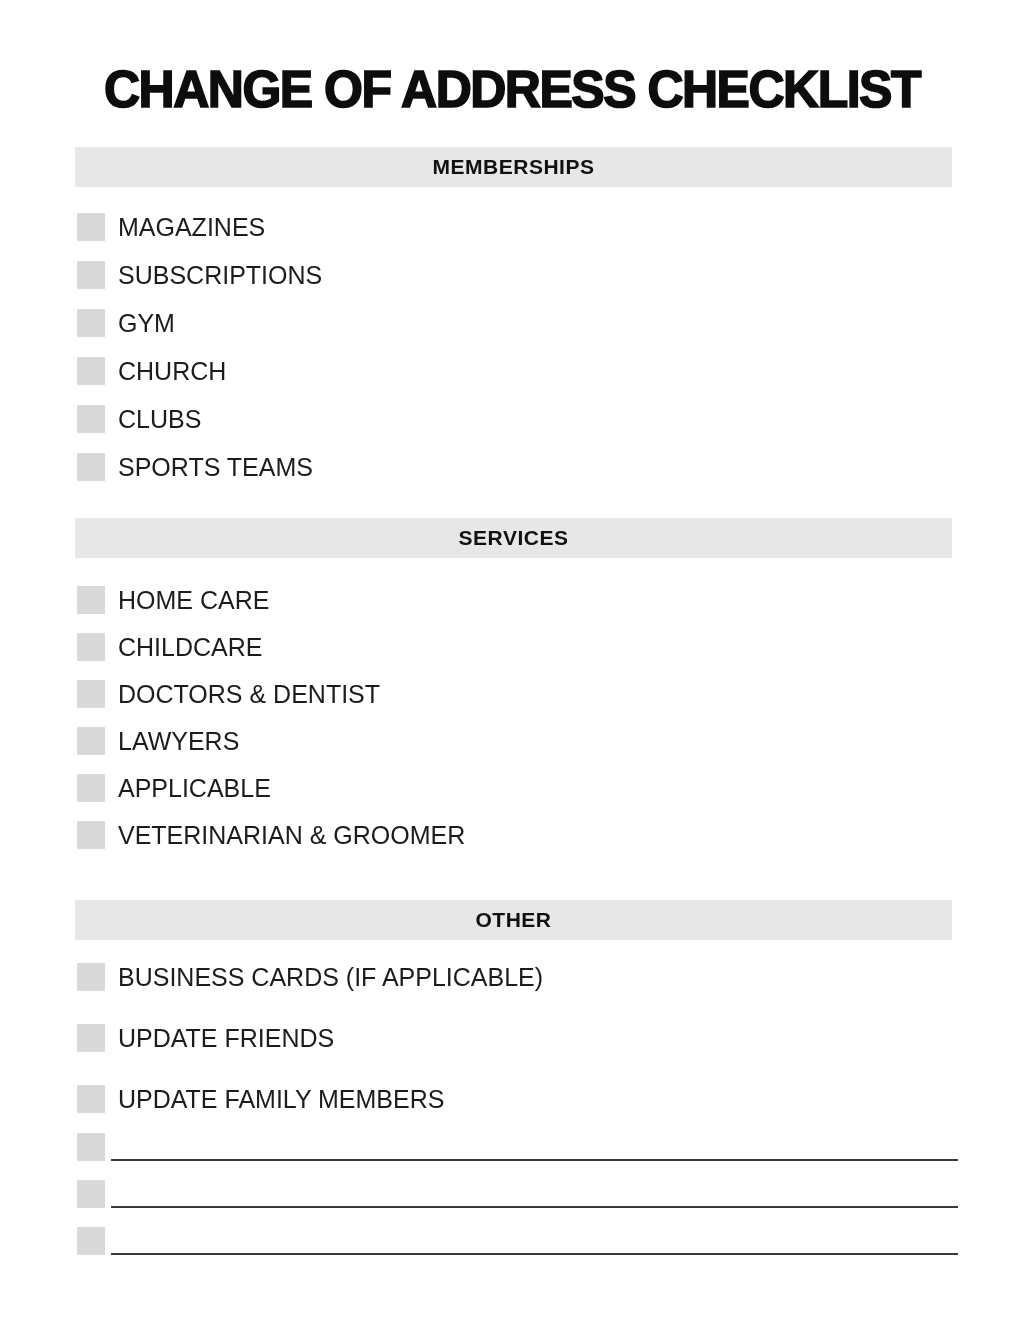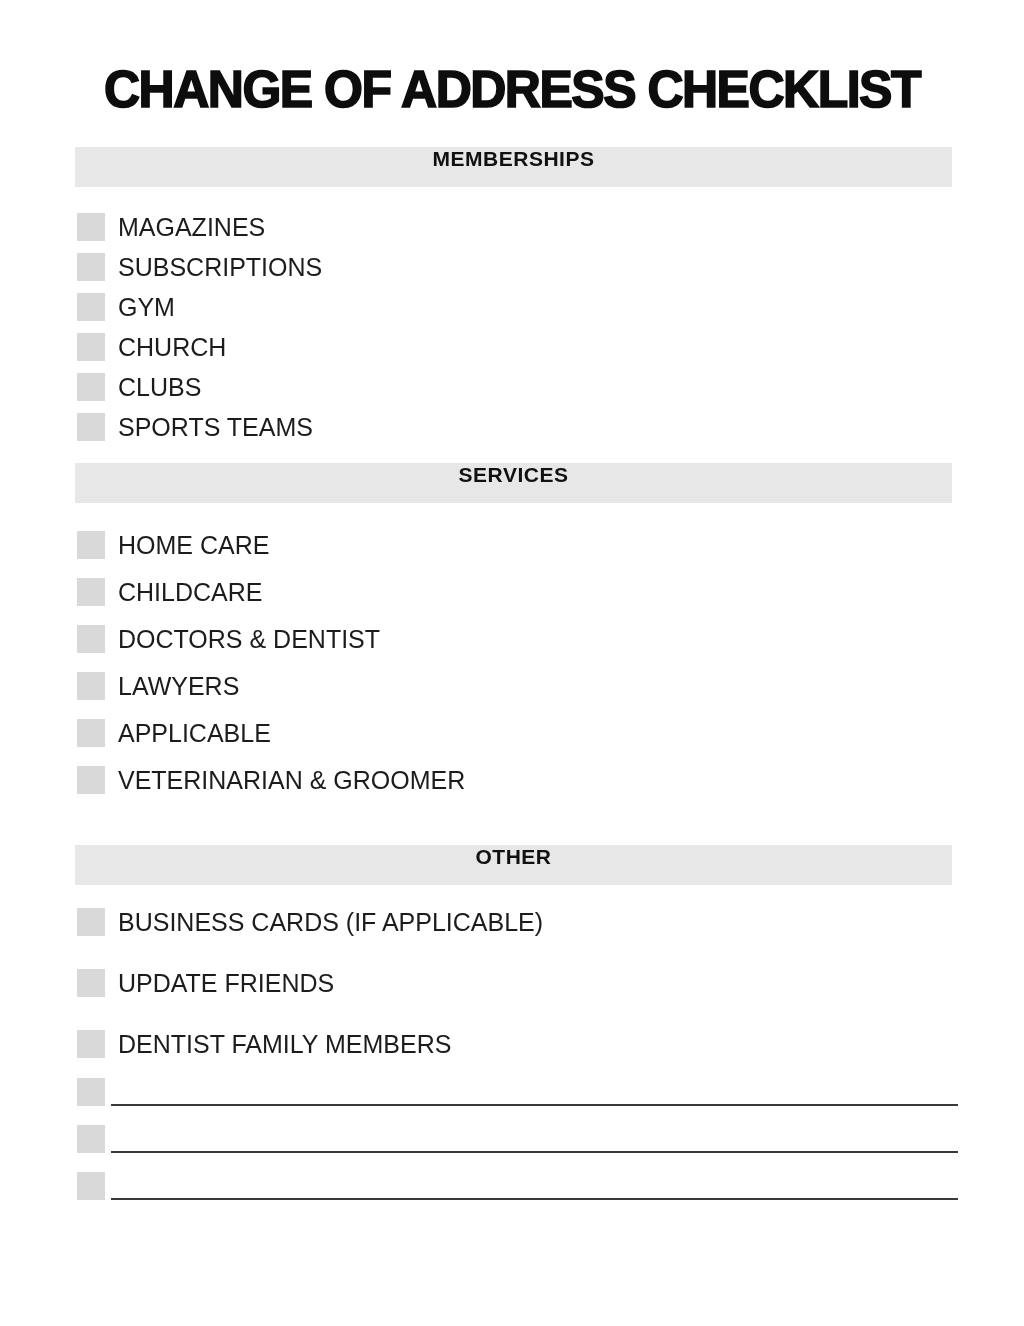--- a/index.html
+++ b/index.html
@@ -27,39 +27,39 @@
     color: #0d0d0d;
     -webkit-text-stroke: 1.6px #0d0d0d;
     transform: scaleY(1.05);
   }
   .section-bar {
     margin-left: 75px;
     width: 877px;
     height: 40px;
     background: #e7e7e7;
     display: flex;
-    align-items: flex-start;
+    align-items: center;
     justify-content: center;
   }
   .section-bar .section-label {
     font-size: 21px;
     font-weight: bold;
     letter-spacing: 0.5px;
     color: #111111;
   }
   .bar-memberships { margin-top: 30px; }
-  .bar-services   { margin-top: 22px; }
+  .bar-services   { margin-top: 37px; }
   .bar-other      { margin-top: 51px; }
   .rows {
     display: flex;
     flex-direction: column;
     margin-left: 77px;
     width: 881px;
   }
-  .rows-memberships { margin-top: 26px; gap: 12px; }
+  .rows-memberships { margin-top: 26px; gap: 20px; }
   .rows-services    { margin-top: 28px; gap: 19px; text-align: right; }
   .rows-other       { margin-top: 23px; gap: 33px; }
   .rows-blank       { margin-top: 20px; gap: 19px; }
   .row {
     display: flex;
     align-items: center;
     height: 28px;
   }
   .checkbox {
     width: 28px;
@@ -155,21 +155,21 @@
     <div class="row">
       <span class="checkbox"></span>
       <span class="row-label">BUSINESS CARDS (IF APPLICABLE)</span>
     </div>
     <div class="row">
       <span class="checkbox"></span>
       <span class="row-label">UPDATE FRIENDS</span>
     </div>
     <div class="row">
       <span class="checkbox"></span>
-      <span class="row-label">DENTIST FAMILY MEMBERS</span>
+      <span class="row-label">UPDATE FAMILY MEMBERS</span>
     </div>
   </div>
 
   <div class="rows rows-blank">
     <div class="row">
       <span class="checkbox"></span>
       <span class="write-in-line"></span>
     </div>
     <div class="row">
       <span class="checkbox"></span>

